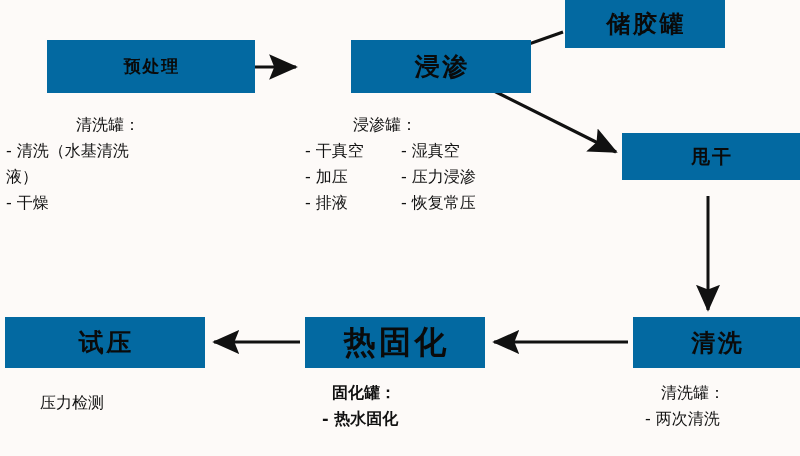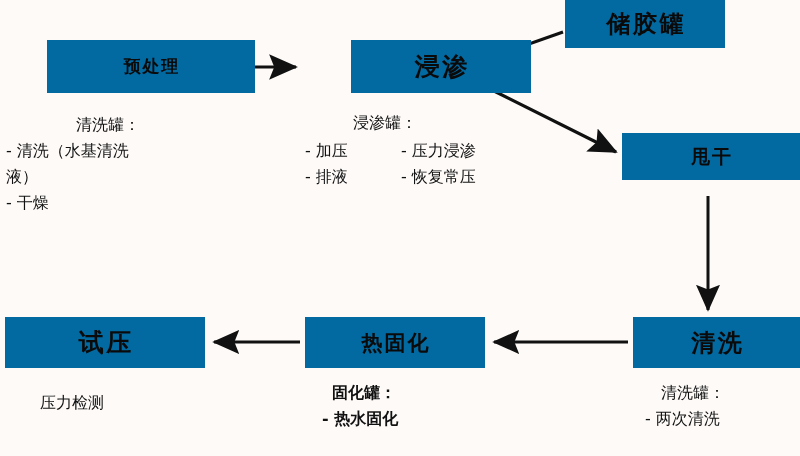--- a/index.html
+++ b/index.html
@@ -33,40 +33,40 @@
   }
   .node-label {
     display: block;
   }
   
   #node-pretreatment { left: 8px;   top: 40px;  width: 208px; height: 53px; font-size: 17px; margin-left: 39px; }
   #node-impregnation { left: 305px; top: 40px;  width: 180px; height: 53px; font-size: 25px; margin-left: 46px; }
   #node-gluetank     { left: 565px; top: 0px;   width: 160px; height: 48px; font-size: 24px; }
   #node-spindry      { left: 622px; top: 133px; width: 178px; height: 47px; font-size: 19px; }
   #node-cleaning     { left: 633px; top: 317px; width: 167px; height: 51px; font-size: 24px; }
-  #node-curing       { left: 305px; top: 317px; width: 180px; height: 51px; font-size: 21px; }
+  #node-curing       { left: 305px; top: 317px; width: 180px; height: 51px; font-size: 32px; }
   #node-pressuretest { left: 5px;   top: 317px; width: 200px; height: 51px; font-size: 25px; }
 
   .notes {
     position: absolute;
     color: #111111;
     font-size: 16px;
     line-height: 1.62;
     white-space: nowrap;
   }
   .notes .note-head {
     display: block;
   }
   .notes .note-line {
     display: block;
   }
   #notes-pretreatment { left: 6px;   top: 112px; width: 230px; }
   #notes-pretreatment .note-head { text-align: center; padding-right: 26px; }
   #notes-impregnation { left: 305px; top: 112px; width: 250px; }
-  #notes-impregnation .note-head { text-align: left; padding-left: 48px; font-family: Liberation Mono, monospace; }
+  #notes-impregnation .note-head { text-align: left; padding-left: 48px; }
   #notes-cleaning     { left: 645px; top: 380px; width: 160px; }
   #notes-cleaning .note-head { text-align: left; padding-left: 16px; }
   #notes-curing       { left: 322px; top: 380px; width: 180px; font-weight: bold; }
   #notes-curing .note-head { text-align: left; padding-left: 10px; }
   #notes-pressuretest { left: 40px;  top: 390px; width: 180px; }
 
   .note-col { display: inline-block; }
   .note-col-a { width: 96px; }
 
   svg.edges {
@@ -134,20 +134,23 @@
   <div class="notes" id="notes-pretreatment">
     <span class="note-head">清洗罐：</span>
     <span class="note-line">- 清洗（水基清洗</span>
     <span class="note-line">液）</span>
     <span class="note-line">- 干燥</span>
   </div>
 
   <div class="notes" id="notes-impregnation">
     <span class="note-head">浸渗罐：</span>
     <span class="note-line">
+      <span class="note-col note-col-a">- 干真空</span><span class="note-col">- 湿真空</span>
+    </span>
+    <span class="note-line">
       <span class="note-col note-col-a">- 加压</span><span class="note-col">- 压力浸渗</span>
     </span>
     <span class="note-line">
       <span class="note-col note-col-a">- 排液</span><span class="note-col">- 恢复常压</span>
     </span>
   </div>
 
   <div class="notes" id="notes-cleaning">
     <span class="note-head">清洗罐：</span>
     <span class="note-line">- 两次清洗</span>

